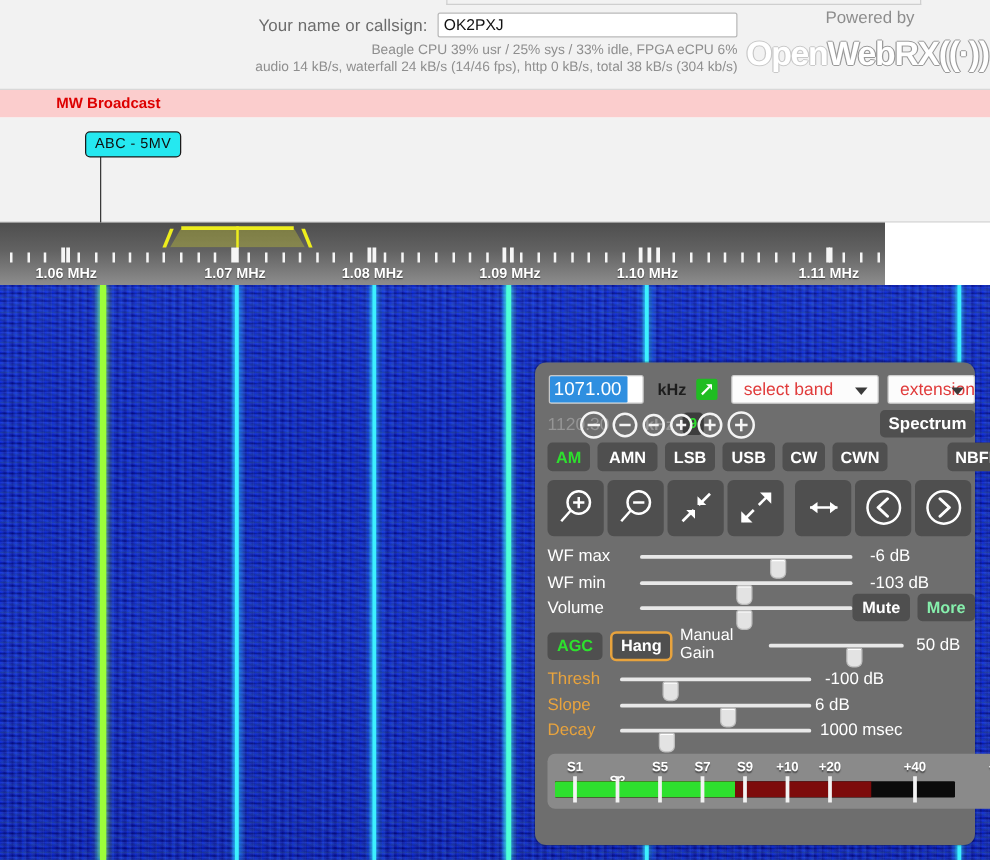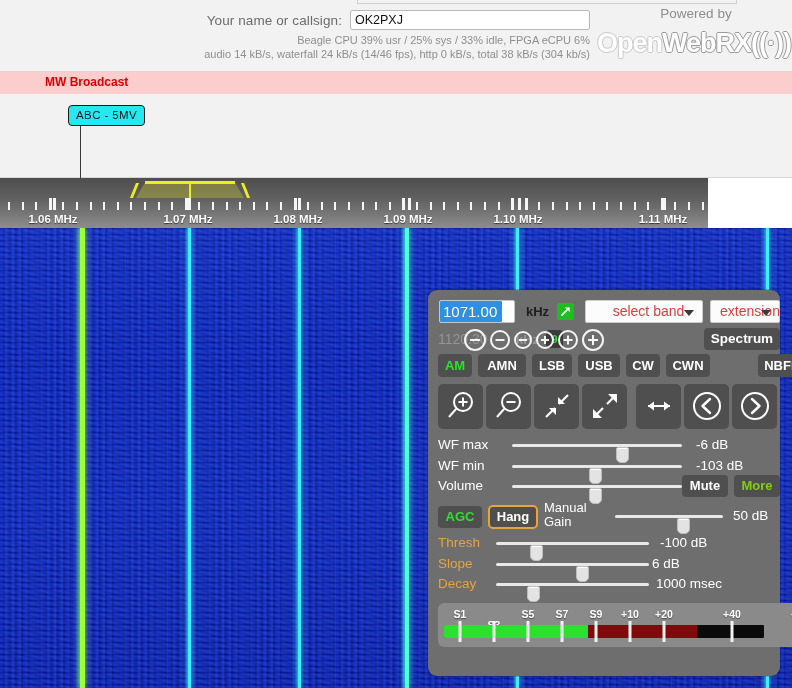--- a/index.html
+++ b/index.html
@@ -161,21 +161,21 @@
     position:absolute;top:0;height:23px;box-sizing:border-box;
     background:#fcfcfc;border:1px solid #cdcdcd;border-radius:2px;
     font-size:14px;color:#e03b3b;line-height:21px;padding-left:9px;
     white-space:nowrap;
   }
   .wsel .caret{
     position:absolute;right:8px;top:9px;width:0;height:0;
     border-left:5px solid transparent;border-right:5px solid transparent;
     border-top:6px solid #3a3a3a;
   }
-  #select-band{left:147px;width:118px;text-align:center;}
+  #select-band{left:147px;width:118px;}
   #extension-sel{left:272px;width:98px;max-width:70px;width:70px;}
 
   
   #row2{position:absolute;left:10px;top:38px;width:332px;height:24px;}
   #freq-sub{position:absolute;left:0px;top:3px;font-size:14px;color:#959595;}
   #freq-sub-unit{position:absolute;left:78px;top:4px;font-size:13px;color:#959595;font-weight:bold;}
   #zoom-level{
     position:absolute;left:108px;top:2px;width:17px;height:18px;
     background:#3c3c3c;border-radius:4px;
     color:#2ee02e;font-size:11.5px;font-weight:bold;text-align:center;line-height:18px;
@@ -223,21 +223,21 @@
     border-radius:2px 2px 5px 5px;
     box-shadow:inset 0 1px 0 #fff;
   }
   .sval{position:absolute;top:2px;font-size:13.5px;color:#ffffff;white-space:nowrap;}
 
   .minibtn{
     position:absolute;height:22px;background:#4f4f4f;border-radius:4px;
     color:#ffffff;font-size:13px;font-weight:bold;text-align:center;line-height:22px;
     box-sizing:border-box;
   }
-  .minibtn.green{color:#84cc16;}
+  .minibtn.green{color:#86efac;}
 
   #agc-btn{
     position:absolute;left:10px;top:216px;width:44px;height:22px;
     background:#4f4f4f;border-radius:4px;
     color:#2ee02e;font-size:13px;font-weight:bold;text-align:center;line-height:22px;
   }
   #hang-btn{
     position:absolute;left:60px;top:215px;width:50px;height:24px;
     background:#4f4f4f;border:2px solid #e8a33d;border-radius:5px;box-sizing:border-box;
     color:#ffffff;font-size:13px;font-weight:bold;text-align:center;line-height:20px;

